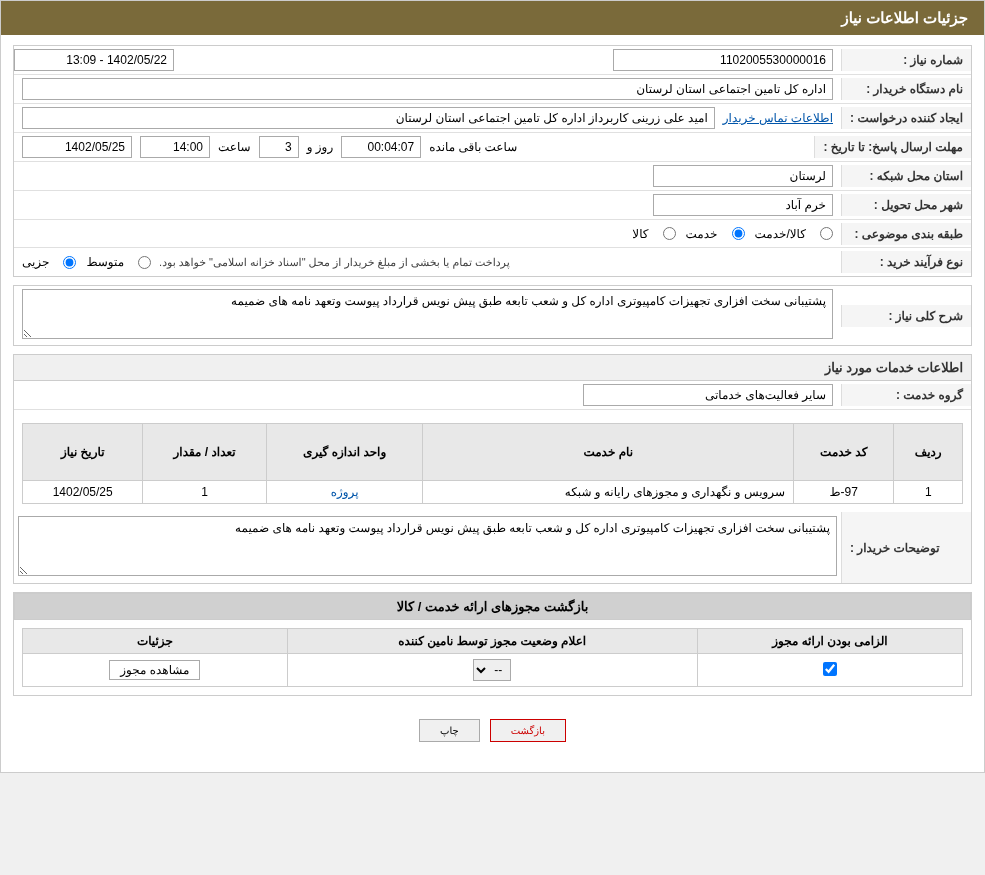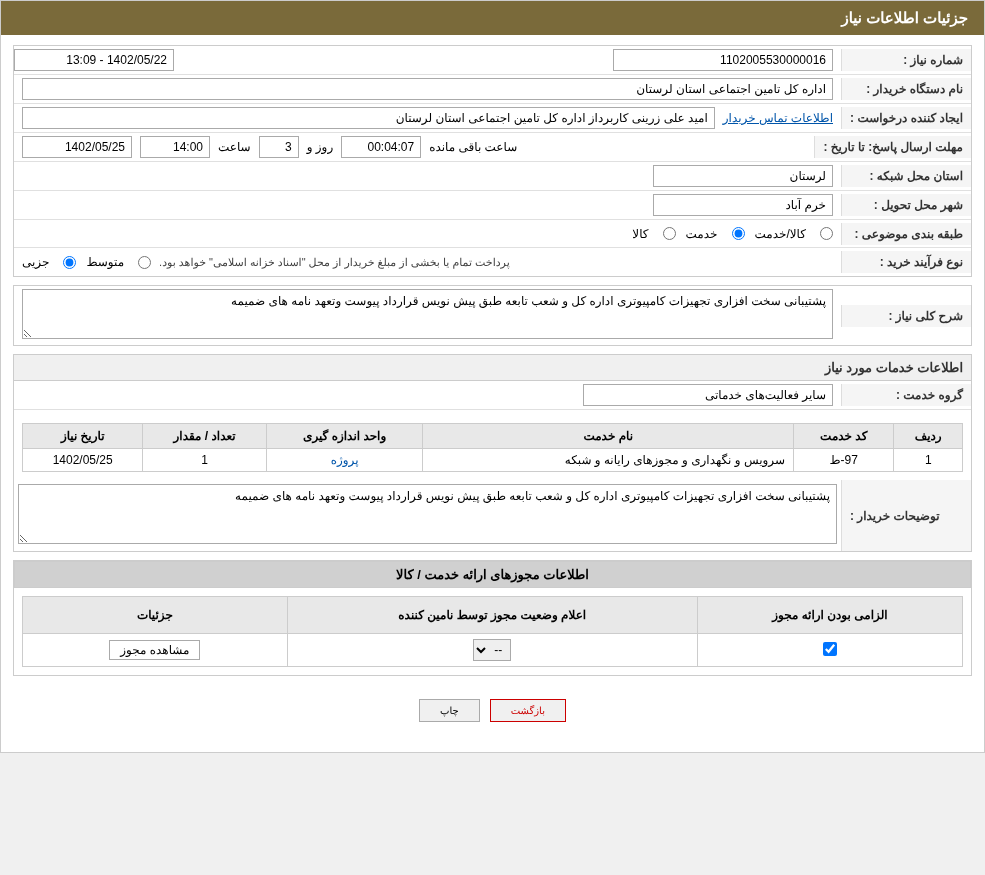--- a/index.html
+++ b/index.html
@@ -99,21 +99,21 @@
       min-height: 50px;
     }
     .services-table {
       width: 100%;
       border-collapse: collapse;
       margin-top: 5px;
     }
     .services-table th {
       background: #e8e8e8;
       border: 1px solid #ccc;
-      padding: 5px 8px;
+      padding: 21px 8px;
       text-align: center;
       font-weight: bold;
     }
     .services-table td {
       border: 1px solid #ccc;
       padding: 4px 8px;
       text-align: center;
     }
     .services-table td.text-right {
       text-align: right;
@@ -171,21 +171,21 @@
       margin-bottom: 8px;
       position: relative;
     }
     .permissions-table {
       width: 100%;
       border-collapse: collapse;
     }
     .permissions-table th {
       background: #e8e8e8;
       border: 1px solid #ccc;
-      padding: 11px 8px;
+      padding: 5px 8px;
       text-align: center;
       font-weight: bold;
     }
     .permissions-table td {
       border: 1px solid #ccc;
       padding: 5px 20px;
       text-align: center;
     }
     .select-field {
       border: 1px solid #aaa;
@@ -365,21 +365,21 @@
 
       <div class="buyer-desc-row">
         <div class="buyer-desc-label">توضیحات خریدار :</div>
         <div style="flex:1; padding:4px;">
           <textarea class="textarea-field" style="min-height: 60px;" readonly="">پشتیبانی سخت افزاری تجهیزات کامپیوتری اداره کل و شعب تابعه طبق پیش نویس قرارداد پیوست وتعهد نامه های ضمیمه</textarea>
         </div>
       </div>
     </div>
 
     <div class="sub-section">
-      <div class="section-header">اطلاعات مجوزهای ارائه خدمت / کالا</div>
+      <div class="section-header">بازگشت مجوزهای ارائه خدمت / کالا</div>
       <div style="padding:8px;">
         <table class="permissions-table">
           <thead>
             <tr>
               <th>الزامی بودن ارائه مجوز</th>
               <th>اعلام وضعیت مجوز توسط نامین کننده</th>
               <th>جزئیات</th>
             </tr>
           </thead>
           <tbody>

